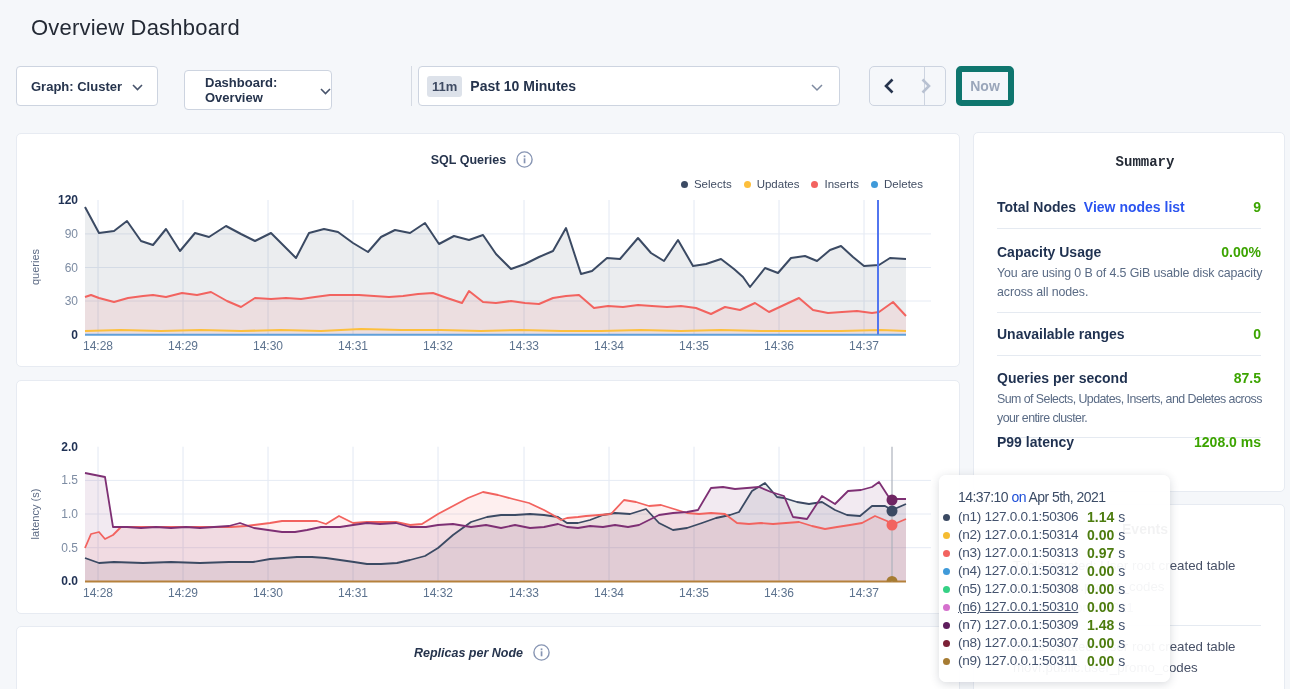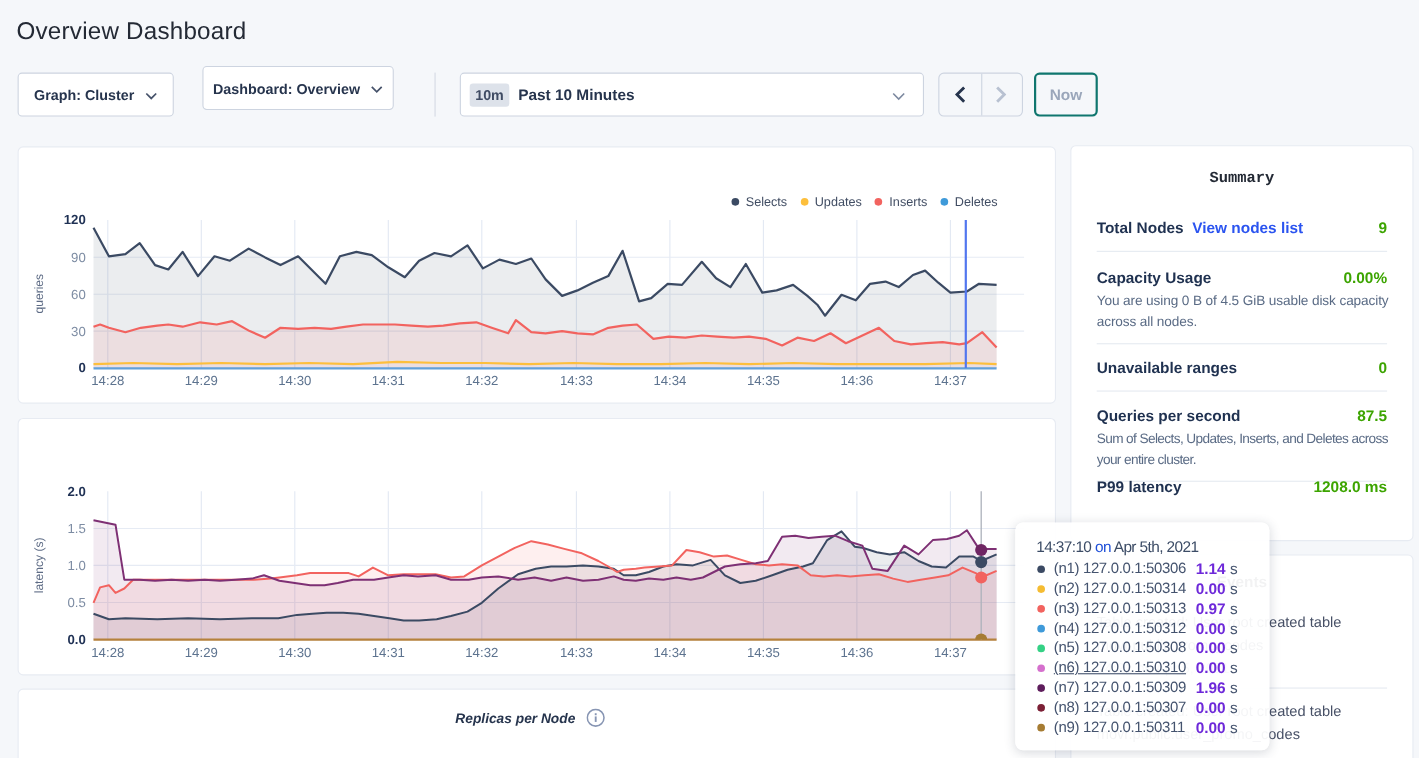--- a/index.html
+++ b/index.html
@@ -1,64 +1,72 @@
 <!DOCTYPE html>
 <html><head>
 <meta charset="utf-8">
 <style>
 * { margin:0; padding:0; box-sizing:border-box; }
 html,body { width:1290px; height:689px; overflow:hidden; }
 body { position:relative; background:#f5f7fa; font-family:"Liberation Sans", sans-serif; color:#26344d; }
-.abs { position:absolute; }
+.abs { position:absolute;margin-left:16px; }
 .card { position:absolute; background:#fff; border:1px solid #e7ebf2; border-radius:5px; }
 .ctitle { position:absolute; width:100%; text-align:center; font-size:12.5px; font-weight:bold; color:#26344d; }
 .btn { position:absolute; height:40px; background:#fff; border:1px solid #cdd4e0; border-radius:4px;
   font-size:13px; font-weight:bold; color:#26344d; display:flex; align-items:center; justify-content:center; }
 .chev { display:inline-block; margin-left:10px; }
 .sumrow { position:absolute; left:997px; width:264px; font-size:14px; font-weight:bold; color:#1f3150; }
 .sumrow .val { float:right; color:#3ca400; }
 .subtxt { position:absolute; left:997px; width:280px; font-size:12.4px; color:#5a6b85; line-height:18.5px; font-weight:normal; letter-spacing:-0.1px; }
 .divid { position:absolute; left:997px; width:264px; border-top:1px solid #e5eaf1; }
 .lg { display:inline-block; width:7px; height:7px; border-radius:50%; margin-right:6px; position:relative; top:0px; }
 .trow { position:absolute; left:941px; width:200px; font-size:13.6px; letter-spacing:-0.3px; color:#44536e; white-space:nowrap; }
 .tdot { position:absolute; width:7px; height:7px; border-radius:50%; left:943px; }
 .tval { position:absolute; left:1087px; font-size:14px; color:#44536e; white-space:nowrap; }
-.tval b { color:#6d28d9; }
+.tval b { color:#4d7c0f; }
 </style>
 </head>
 <body>
 
 <div class="abs" style="left:15px;top:15px;font-size:22px;letter-spacing:0.2px;color:#242a35;">Overview Dashboard</div>
 
 <div class="btn" style="left:16px;top:66px;width:142px;">Graph: Cluster<span class="chev"><svg width="11" height="7" viewBox="0 0 11 7">
         <path d="M1 1 L5.5 5.5 L10 1" stroke="#47536b" stroke-width="1.6" fill="none"></path>
       </svg></span></div>
-<div class="btn" style="left:184px;top:60px;width:174px;">Dashboard: Overview<span class="chev"><svg width="11" height="7" viewBox="0 0 11 7">
+<div class="btn" style="left:184px;top:70px;width:148px;padding-left:20px;">Dashboard: Overview<span class="chev"><svg width="11" height="7" viewBox="0 0 11 7">
         <path d="M1 1 L5.5 5.5 L10 1" stroke="#47536b" stroke-width="1.6" fill="none"></path>
       </svg></span></div>
 <div class="abs" style="left:395px;top:66px;width:1px;height:40px;background:#d5dae3;"></div>
 <div class="btn" style="left:418px;top:66px;width:422px;justify-content:flex-start;padding-left:8px;font-size:14px;">
-  <span style="background:#dde2ea;border-radius:3px;padding:3px 5px;font-size:13px;color:#3f4b63;">10m</span>
+  <span style="background:#dde2ea;border-radius:3px;padding:3px 5px;font-size:13px;color:#3f4b63;">11m</span>
   <span style="margin-left:8px;">Past 10 Minutes</span>
   <svg width="12" height="8" viewBox="0 0 12 8" style="position:absolute;right:16px;top:17px;">
       <path d="M1 1 L6 6 L11 1" stroke="#7e8aa0" stroke-width="1.5" fill="none"></path>
     </svg>
 </div>
 <div class="abs" style="left:853px;top:66px;width:77px;height:40px;border:1px solid #cdd4e0;border-radius:5px;">
   <div class="abs" style="left:38px;top:0;width:1px;height:38px;background:#cdd4e0;"></div>
   <svg width="10" height="16" viewBox="0 0 10 16" style="position:absolute;left:14px;top:11px;">
       <path d="M8.5 1.5 L2 8 L8.5 14.5" stroke="#26344d" stroke-width="2.6" fill="none"></path>
     </svg>
   <svg width="10" height="16" viewBox="0 0 10 16" style="position:absolute;right:14px;top:11px;">
       <path d="M1.5 1.5 L8 8 L1.5 14.5" stroke="#b8c1d1" stroke-width="2.6" fill="none"></path>
     </svg>
 </div>
-<div class="abs" style="left:940px;top:66px;width:58px;height:40px;border:2px solid #0f766e;border-radius:5px;font-size:14px;font-weight:bold;color:#9aa6ba;display:flex;align-items:center;justify-content:center;">Now</div>
+<div class="abs" style="left:940px;top:66px;width:58px;height:40px;border:6px solid #0f766e;border-radius:5px;font-size:14px;font-weight:bold;color:#9aa6ba;display:flex;align-items:center;justify-content:center;">Now</div>
 
 <div class="card" style="left:16px;top:133px;width:944px;height:234px;">
+  <div class="ctitle" style="top:17px;display:flex;align-items:center;justify-content:center;padding-right:12px;">
+      <span>SQL Queries</span>
+      <svg width="17" height="17" viewBox="0 0 17 17" style="margin-left:10px;">
+        <circle cx="8.5" cy="8.5" r="7.6" fill="none" stroke="#8795b3" stroke-width="1.4"></circle>
+        <rect x="7.7" y="7.3" width="1.7" height="5" fill="#8795b3"></rect>
+        <rect x="7.7" y="4.4" width="1.7" height="1.8" fill="#8795b3"></rect>
+      </svg>
+    </div>
 
   <div class="abs" style="left:0;top:44px;width:890px;display:flex;justify-content:flex-end;gap:12px;font-size:11.5px;color:#414d63;align-items:center;">
     <span><span class="lg" style="background:#3b4a63;"></span>Selects</span>
     <span><span class="lg" style="background:#fdbf3c;"></span>Updates</span>
     <span><span class="lg" style="background:#f2635f;"></span>Inserts</span>
     <span><span class="lg" style="background:#3f9ad9;"></span>Deletes</span>
   </div>
   <svg width="944" height="234" viewBox="0 0 944 234" style="position:absolute;top:0;left:0">
 <line x1="81" y1="66" x2="81" y2="200.5" stroke="#e2e8f3" stroke-width="1"></line>
 <line x1="166" y1="66" x2="166" y2="200.5" stroke="#e2e8f3" stroke-width="1"></line>
@@ -194,19 +202,19 @@
 <div class="trow" style="top:563.0px;left:958px;">(n4) 127.0.0.1:50312</div>
 <div class="tval" style="top:563.0px;"><b>0.00</b> s</div>
 <div class="tdot" style="top:586.0px;background:#35d185;"></div>
 <div class="trow" style="top:581.0px;left:958px;">(n5) 127.0.0.1:50308</div>
 <div class="tval" style="top:581.0px;"><b>0.00</b> s</div>
 <div class="tdot" style="top:604.0px;background:#d570cd;"></div>
 <div class="trow" style="top:599.0px;left:958px;text-decoration:underline;">(n6) 127.0.0.1:50310</div>
 <div class="tval" style="top:599.0px;"><b>0.00</b> s</div>
 <div class="tdot" style="top:622.0px;background:#5e1d5c;"></div>
 <div class="trow" style="top:617.0px;left:958px;">(n7) 127.0.0.1:50309</div>
-<div class="tval" style="top:617.0px;"><b>1.96</b> s</div>
+<div class="tval" style="top:617.0px;"><b>1.48</b> s</div>
 <div class="tdot" style="top:640.0px;background:#7c2036;"></div>
 <div class="trow" style="top:635.0px;left:958px;">(n8) 127.0.0.1:50307</div>
 <div class="tval" style="top:635.0px;"><b>0.00</b> s</div>
 <div class="tdot" style="top:658.0px;background:#a67c33;"></div>
 <div class="trow" style="top:653.0px;left:958px;">(n9) 127.0.0.1:50311</div>
 <div class="tval" style="top:653.0px;"><b>0.00</b> s</div>
 
 </body></html>

